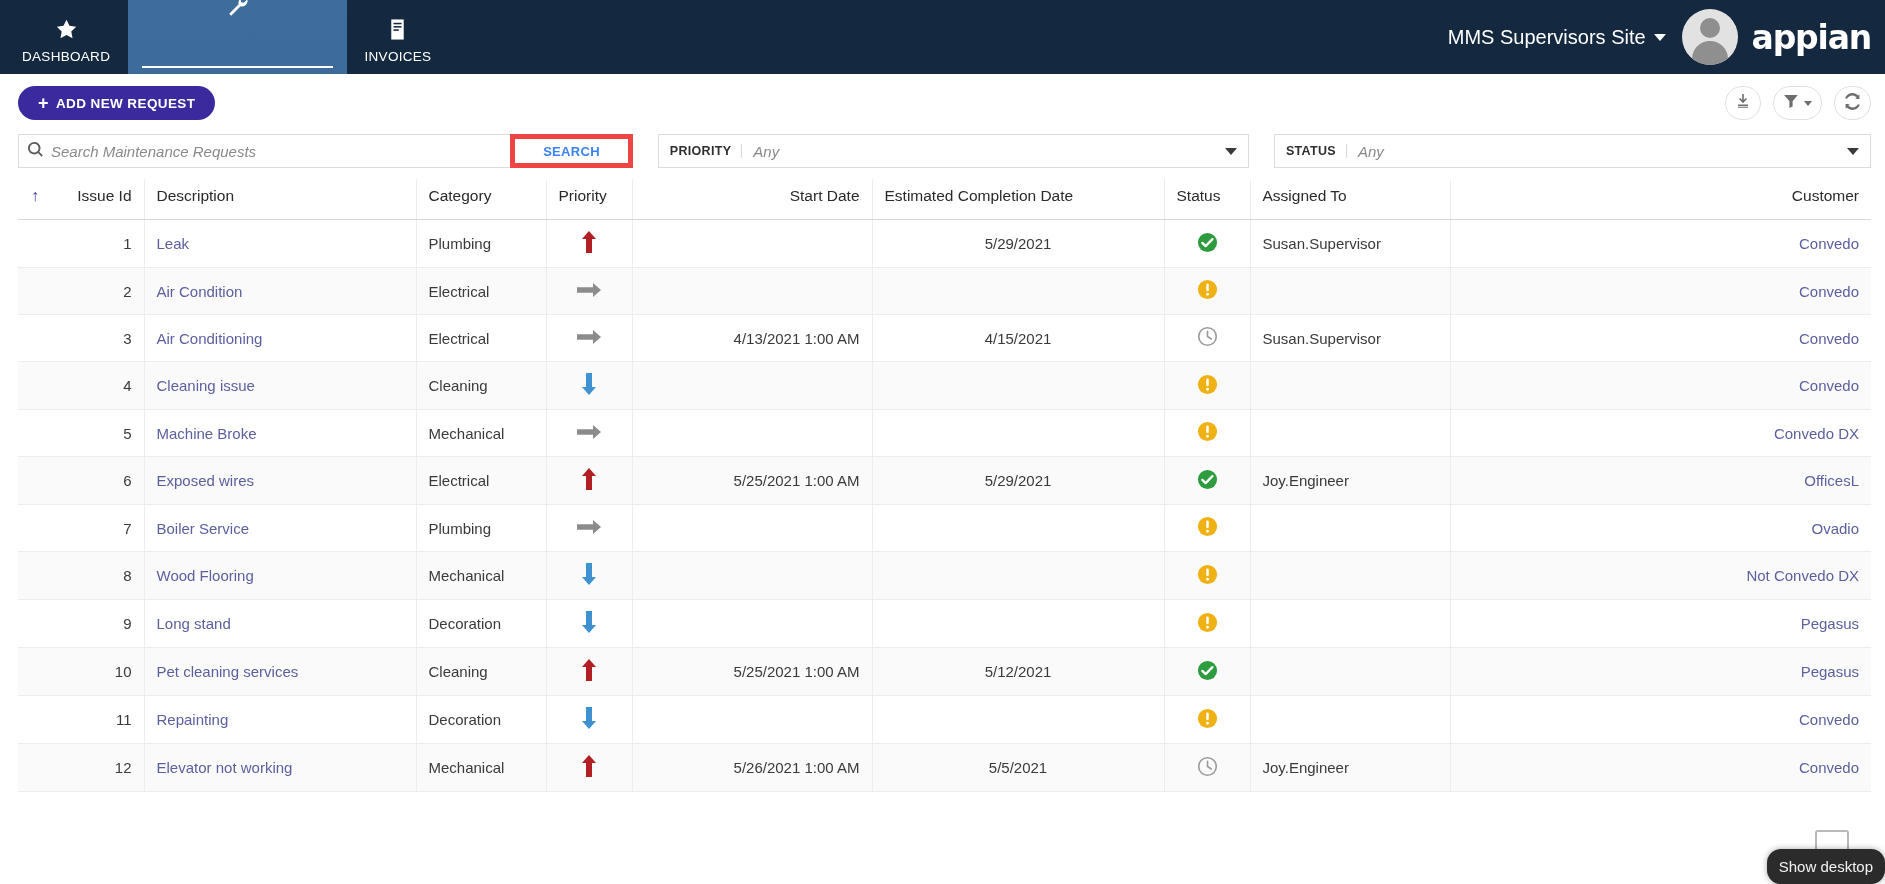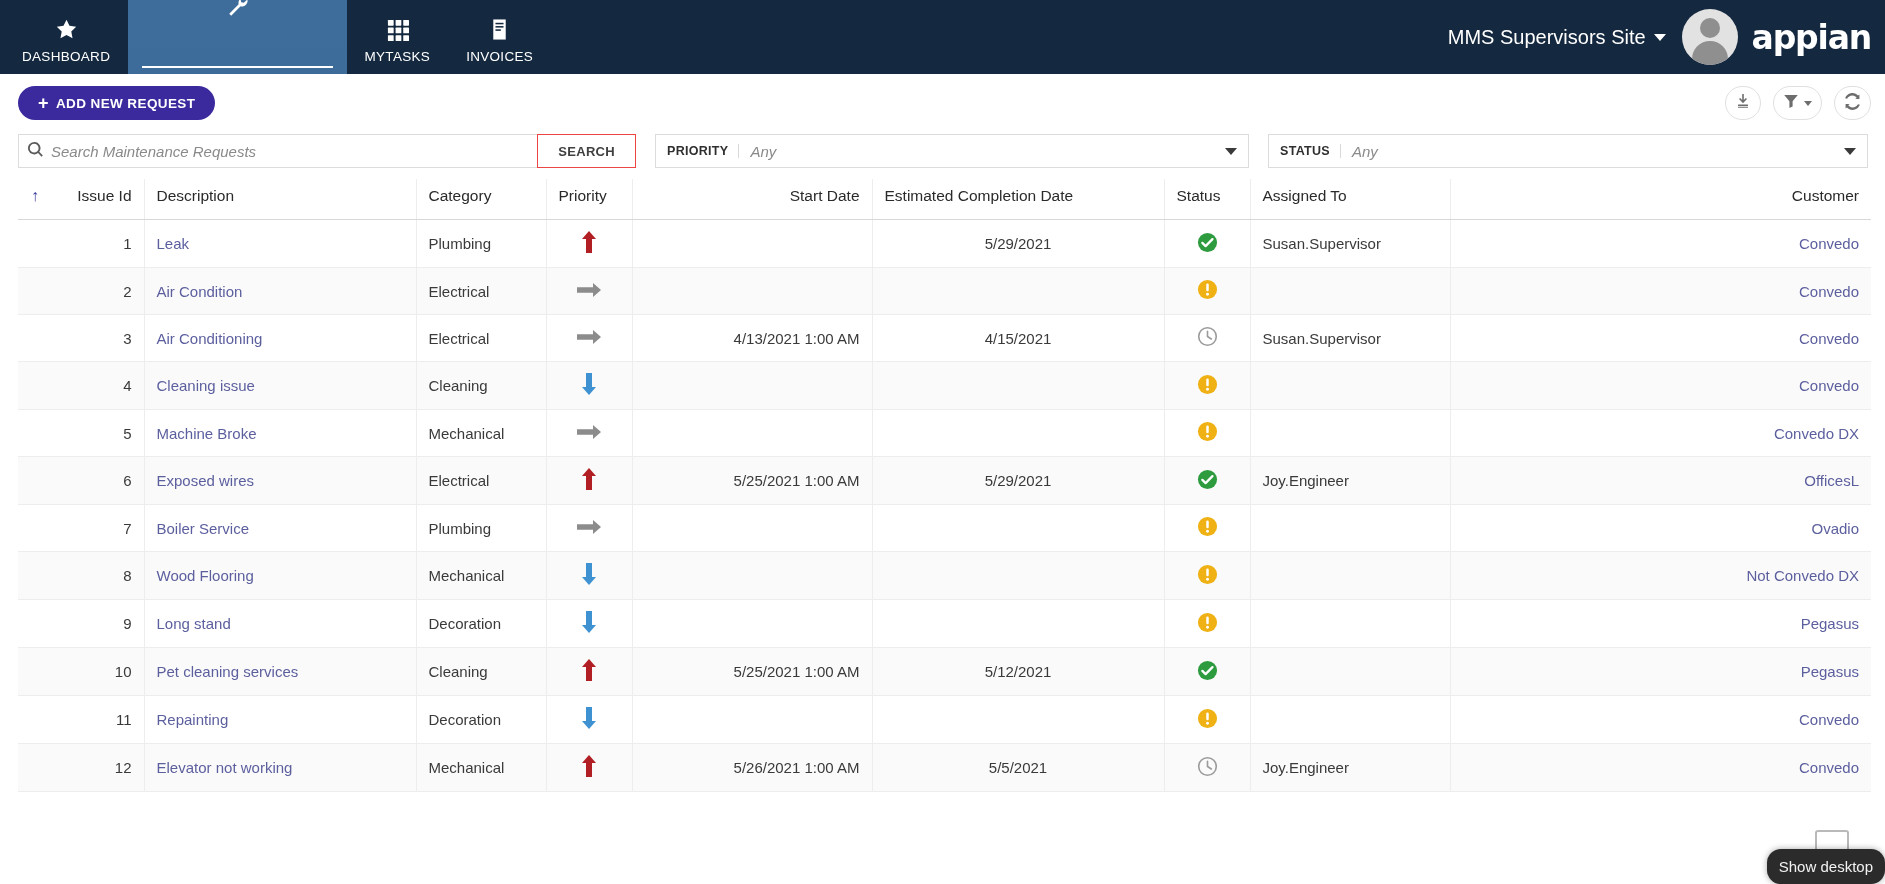--- a/index.html
+++ b/index.html
@@ -137,21 +137,21 @@
     width: 0; height: 0;
     border-left: 4px solid transparent;
     border-right: 4px solid transparent;
     border-top: 5px solid #6d6d6d;
   }
 
   
   #filterrow {
     display: flex; align-items: center;
     padding: 0 14px 0 18px;
-    gap: 19px;
+    gap: 25px;
     margin-top: 2px;
   }
   .search-group { display: flex; width: 618px; }
   #search-input-wrap {
     flex: 1;
     height: 34px;
     border: 1px solid #dcdcdc;
     border-right: none;
     display: flex; align-items: center;
     padding: 0 9px;
@@ -164,27 +164,27 @@
     font-size: 15px;
     font-style: italic;
     color: #333;
     padding-left: 8px;
     font-family: "Liberation Sans", sans-serif;
     background: transparent;
   }
   #search-input::placeholder { color: #8a8a8a; font-style: italic; }
   #search-button {
     height: 34px;
-    border: 1px solid #ef4444;
+    border: 5px solid #ef4444;
     background: #fff;
-    padding: 0 20px;
+    padding: 0 28px;
     font-size: 13px;
     font-weight: 700;
     letter-spacing: 0.3px;
-    color: #404040;
+    color: #3b82f6;
     cursor: pointer;
     font-family: "Liberation Sans", sans-serif;
     white-space: nowrap;
   }
   .select-box {
     height: 34px;
     border: 1px solid #dcdcdc;
     background: #fff;
     display: flex; align-items: center;
     padding: 0 11px;
@@ -297,36 +297,20 @@
           </span>
           <span class="nav-label">DASHBOARD</span>
         </div>
         <div class="nav-item active">
           <span class="nav-icon">
             <svg width="23" height="23" viewBox="0 0 24 24">
               <path d="M20.3 3.7a5.8 5.8 0 00-7.1 7.1L3.4 20.6l2 2 9.8-9.8a5.8 5.8 0 007.1-7.1L18.6 9l-2.8-.5-.5-2.8z"></path>
             </svg>
           </span>
           <span class="nav-label">MAINTENANCE REQUESTS</span>
-        </div>
-        <div class="nav-item">
-          <span class="nav-icon">
-            <svg width="23" height="23" viewBox="0 0 24 24">
-              <rect x="2" y="2" width="6" height="6" rx="0.6"></rect>
-              <rect x="10" y="2" width="6" height="6" rx="0.6"></rect>
-              <rect x="18" y="2" width="6" height="6" rx="0.6"></rect>
-              <rect x="2" y="10" width="6" height="6" rx="0.6"></rect>
-              <rect x="10" y="10" width="6" height="6" rx="0.6"></rect>
-              <rect x="18" y="10" width="6" height="6" rx="0.6"></rect>
-              <rect x="2" y="18" width="6" height="6" rx="0.6"></rect>
-              <rect x="10" y="18" width="6" height="6" rx="0.6"></rect>
-              <rect x="18" y="18" width="6" height="6" rx="0.6"></rect>
-            </svg>
-          </span>
-          <span class="nav-label">MYTASKS</span>
         </div>
         <div class="nav-item">
           <span class="nav-icon">
             <svg width="23" height="23" viewBox="0 0 24 24">
               <path d="M5.5 1.5h13v21h-13z"></path>
               <rect x="7.8" y="5" width="8.4" height="1.6" fill="#14283f"></rect>
               <rect x="7.8" y="8.4" width="8.4" height="1.6" fill="#14283f"></rect>
               <rect x="7.8" y="11.8" width="5.6" height="1.6" fill="#14283f"></rect>
             </svg>
           </span>

